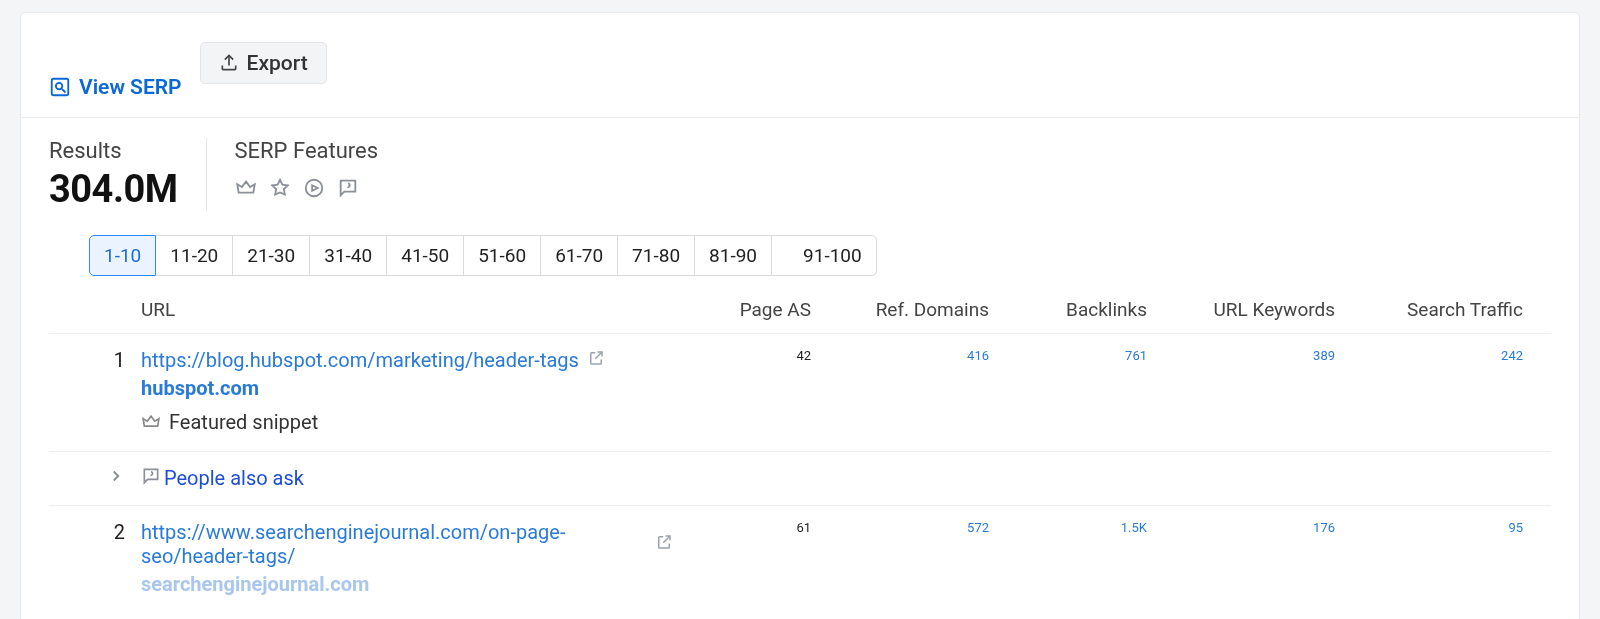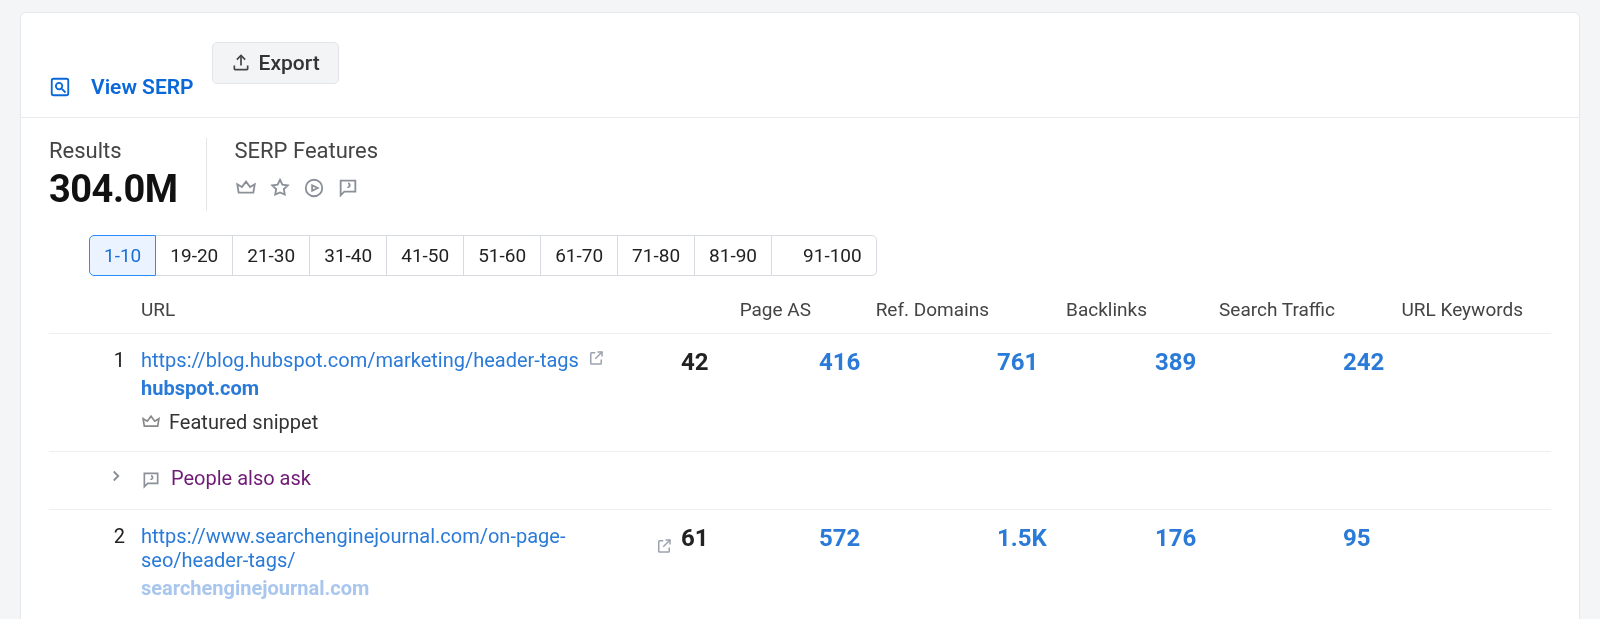--- a/index.html
+++ b/index.html
@@ -28,21 +28,21 @@
     color: #111;
   }
   .top-actions {
     display: flex;
     align-items: center;
     gap: 18px;
   }
   .link-btn {
     display: inline-flex;
     align-items: center;
-    gap: 20px;
+    gap: 8px;
     color: #0a68d8;
     font-size: 21px;
     font-weight: 600;
     cursor: pointer;
     margin-top: 48px;
   }
   .link-btn svg { stroke: #0a68d8; }
   .export-btn {
     display: inline-flex;
     align-items: center;
@@ -117,25 +117,25 @@
     padding: 14px 28px;
     border-top: 1px solid #eceff2;
     font-size: 20px;
   }
   .rank-cell { text-align: right; padding-right: 8px; color: #222; }
   .url-cell .url-link { color: #2a7ad8; font-size: 20px; display: inline-flex; align-items: center; gap: 8px; cursor: pointer; }
   .url-cell .domain { color: #2a7ad8; font-weight: 700; font-size: 20px; margin-top: 4px; display: block; }
   .url-cell .domain.faded { color: #a9c6ee; }
   .url-cell .feat-line { display: inline-flex; align-items: center; gap: 8px; color: #333; font-size: 20px; margin-top: 10px; }
   .url-cell .feat-line .ico { color: #888; }
-  .num-cell { text-align: left; color: #2a7ad8; font-size: 24px; cursor: pointer; font-weight: bold; }
+  .num-cell { text-align: right; color: #2a7ad8; font-size: 13px; cursor: pointer; }
   .num-cell.plain { color: #222; cursor: default; }
   .paa-row .rank-cell { display: flex; justify-content: flex-end; align-items: center; }
   .paa-row .rank-cell svg { stroke: #8a8f98; }
-  .paa-label { display: inline-flex; align-items: flex-end; gap: 10px; color: #701a75; font-size: 20px; cursor: pointer; }
+  .paa-label { display: inline-flex; align-items: flex-start; gap: 3px; color: #1d4ed8; font-size: 20px; cursor: pointer; }
   .ext-ico { color: #9aa2ad; }
 </style>
 </head>
 <body>
 
 <div class="card">
 
   <div class="card-top">
     <div class="top-actions">
       <div class="link-btn">
@@ -194,40 +194,40 @@
                 <path d="M12 7v0"></path>
                 <path d="M12 7a2 2 0 011 3.7c-.6.4-1 .8-1 1.3"></path>
               </svg>
           </span>
         </div>
       </div>
     </div>
 
     <div class="range-tabs" id="range-tabs">
         <div class="range-tab active">1-10</div>
-        <div class="range-tab">19-20</div>
+        <div class="range-tab">11-20</div>
         <div class="range-tab">21-30</div>
         <div class="range-tab">31-40</div>
         <div class="range-tab">41-50</div>
         <div class="range-tab">51-60</div>
         <div class="range-tab">61-70</div>
         <div class="range-tab">71-80</div>
         <div class="range-tab">81-90</div>
         <div class="range-tab">91-100</div>
       </div>
 
     <div class="tbl">
       <div class="thead">
         <div class="th"></div>
         <div class="th">URL</div>
         <div class="th th-r">Page AS</div>
         <div class="th th-r">Ref. Domains</div>
         <div class="th th-r">Backlinks</div>
+        <div class="th th-r">URL Keywords</div>
         <div class="th th-r">Search Traffic</div>
-        <div class="th th-r">URL Keywords</div>
       </div>
       <div id="tbody">
           <div class="trow">
             <div class="rank-cell">1</div>
             <div class="url-cell"><span class="url-link">
                 <span>https://blog.hubspot.com/marketing/header-tags</span>
                 <span class="ext-ico"><svg width="18" height="18" viewBox="0 0 24 24" fill="none" stroke="currentColor" stroke-width="2">
                     <path d="M14 4h6v6"></path>
                     <path d="M20 4l-9 9"></path>
                     <path d="M19 14v5a1 1 0 01-1 1H6a1 1 0 01-1-1V6a1 1 0 011-1h5"></path>

